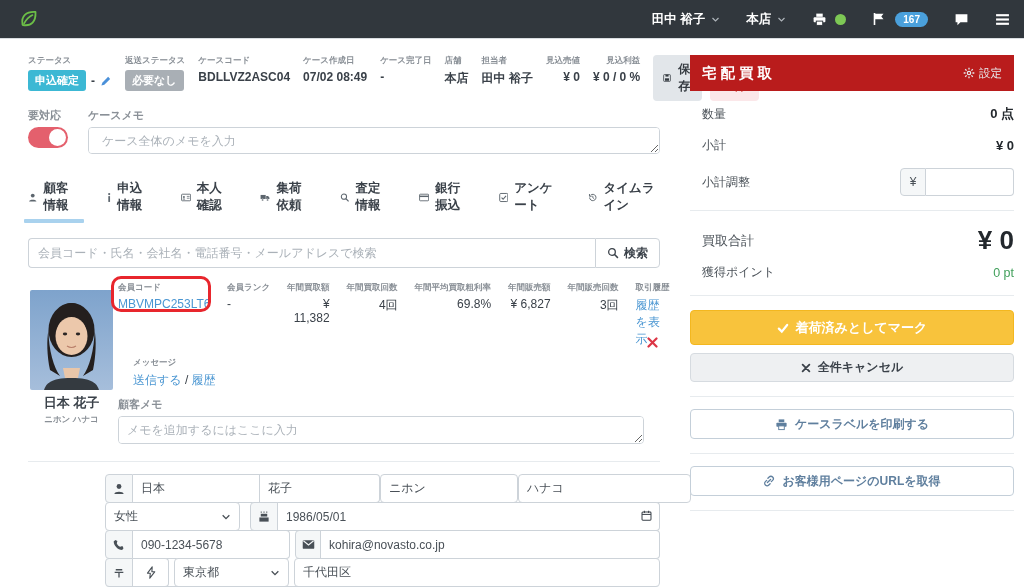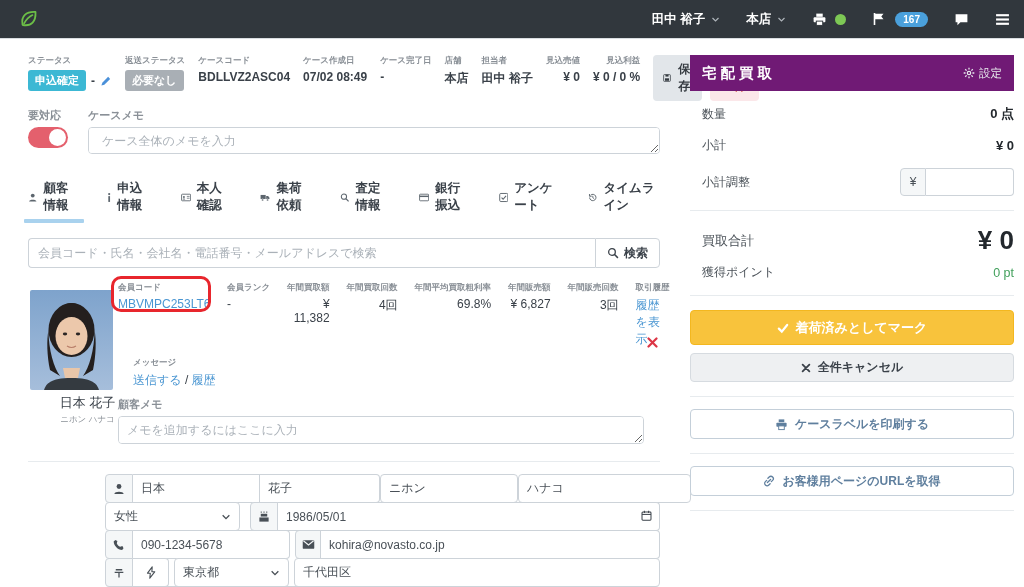--- a/index.html
+++ b/index.html
@@ -48,21 +48,21 @@
   .tab.active::after { content:""; position:absolute; left:-4px; right:-4px; bottom:0; height:4px; background:#a9d2ee; border-radius:1px; }
 
   
   .search-row { display:flex; margin-top:15px; }
   .search-input { flex:1; height:30px; border:1px solid #cdd3d9; border-right:none; border-radius:4px 0 0 4px; font-size:12px; padding:0 9px; color:#495057; font-family:inherit; }
   .search-btn { display:flex; align-items:center; gap:5px; border:1px solid #cdd3d9; border-radius:0 4px 4px 0; background:#fff; font-size:12px; font-weight:bold; color:#3a4149; padding:0 11px; cursor:pointer; font-family:inherit; }
 
   
   .customer { position:relative; margin-top:14px; }
   .photo { position:absolute; left:2px; top:8px; width:83px; height:100px; border-radius:2px; overflow:hidden; }
-  .cust-name { position:absolute; left:18px; top:112px; width:83px; text-align:center; }
+  .cust-name { position:absolute; left:2px; top:112px; width:83px; text-align:center;font-weight:bold; }
   .cust-name .nm { font-size:13px; color:#3a4149; }
   .cust-name .kana { font-size:8.5px; color:#8a9097; margin-top:2px; }
   .stats { margin-left:90px; display:flex; gap:17px; align-items:flex-start; }
   .stat .ch-label { margin-bottom:3px; }
   .stat-val { font-size:12px; color:#3a4149; }
   .stat-num { text-align:right; }
   .link { color:#4a96d2; cursor:pointer; text-decoration:none; }
   .member-code-wrap { position:relative; }
   .annotation { position:absolute; left:-7px; top:-6px; width:100px; height:36px; border:3px solid #e8262d; border-radius:10px; pointer-events:none; }
   .close-x { position:absolute; right:2px; top:55px; color:#dc3545; font-weight:bold; cursor:pointer; }
@@ -84,21 +84,21 @@
   .gap { width:5px; }
   .fselect { height:29px; border:1px solid #cdd3d9; border-radius:4px; font-size:12px; color:#495057; padding:0 8px; background:#fff; display:flex; align-items:center; justify-content:space-between; cursor:pointer; }
   .fselect .chev { color:#495057; }
   .datewrap { position:relative; flex:1; }
   .datewrap .fin { width:100%; }
   .datewrap .cal { position:absolute; right:8px; top:8px; color:#3a4149; }
   .bolt-btn { width:36px; height:29px; border:1px solid #cdd3d9; border-left:none; border-radius:0 4px 4px 0; background:#fff; display:flex; align-items:center; justify-content:center; color:#495057; cursor:pointer; }
 
   
   .panel { position:absolute; left:690px; top:55px; width:324px; }
-  .panel-header { height:36px; background:#701a75; color:#fff; display:flex; align-items:center; justify-content:space-between; padding:0 12px; }
+  .panel-header { height:36px; background:#b91c1c; color:#fff; display:flex; align-items:center; justify-content:space-between; padding:0 12px; }
   .panel-title { font-size:14.5px; font-weight:bold; letter-spacing:4px; }
   .panel-settings { font-size:11.5px; display:flex; align-items:center; gap:4px; color:#e7eaed; cursor:pointer; }
   .prow { display:flex; align-items:center; justify-content:space-between; margin-top:14px;margin-left:12px; }
   .plabel { font-size:12px; color:#495057; }
   .pvalue { font-size:13px; font-weight:bold; color:#23282d; }
   .adj-group { display:flex; }
   .adj-prefix { width:26px; height:28px; background:#f5f7f8; border:1px solid #cdd3d9; border-radius:4px 0 0 4px; display:flex; align-items:center; justify-content:center; font-size:12px; color:#495057; }
   .adj-input { width:88px; height:28px; border:1px solid #cdd3d9; border-left:none; border-radius:0 4px 4px 0; font-size:12px; padding:0 8px; font-family:inherit; color:#495057; }
   .phr { border-top:1px solid #e7ebee; margin-top:14px; }
   .total-value { font-size:26px; font-weight:bold; color:#23282d; }

